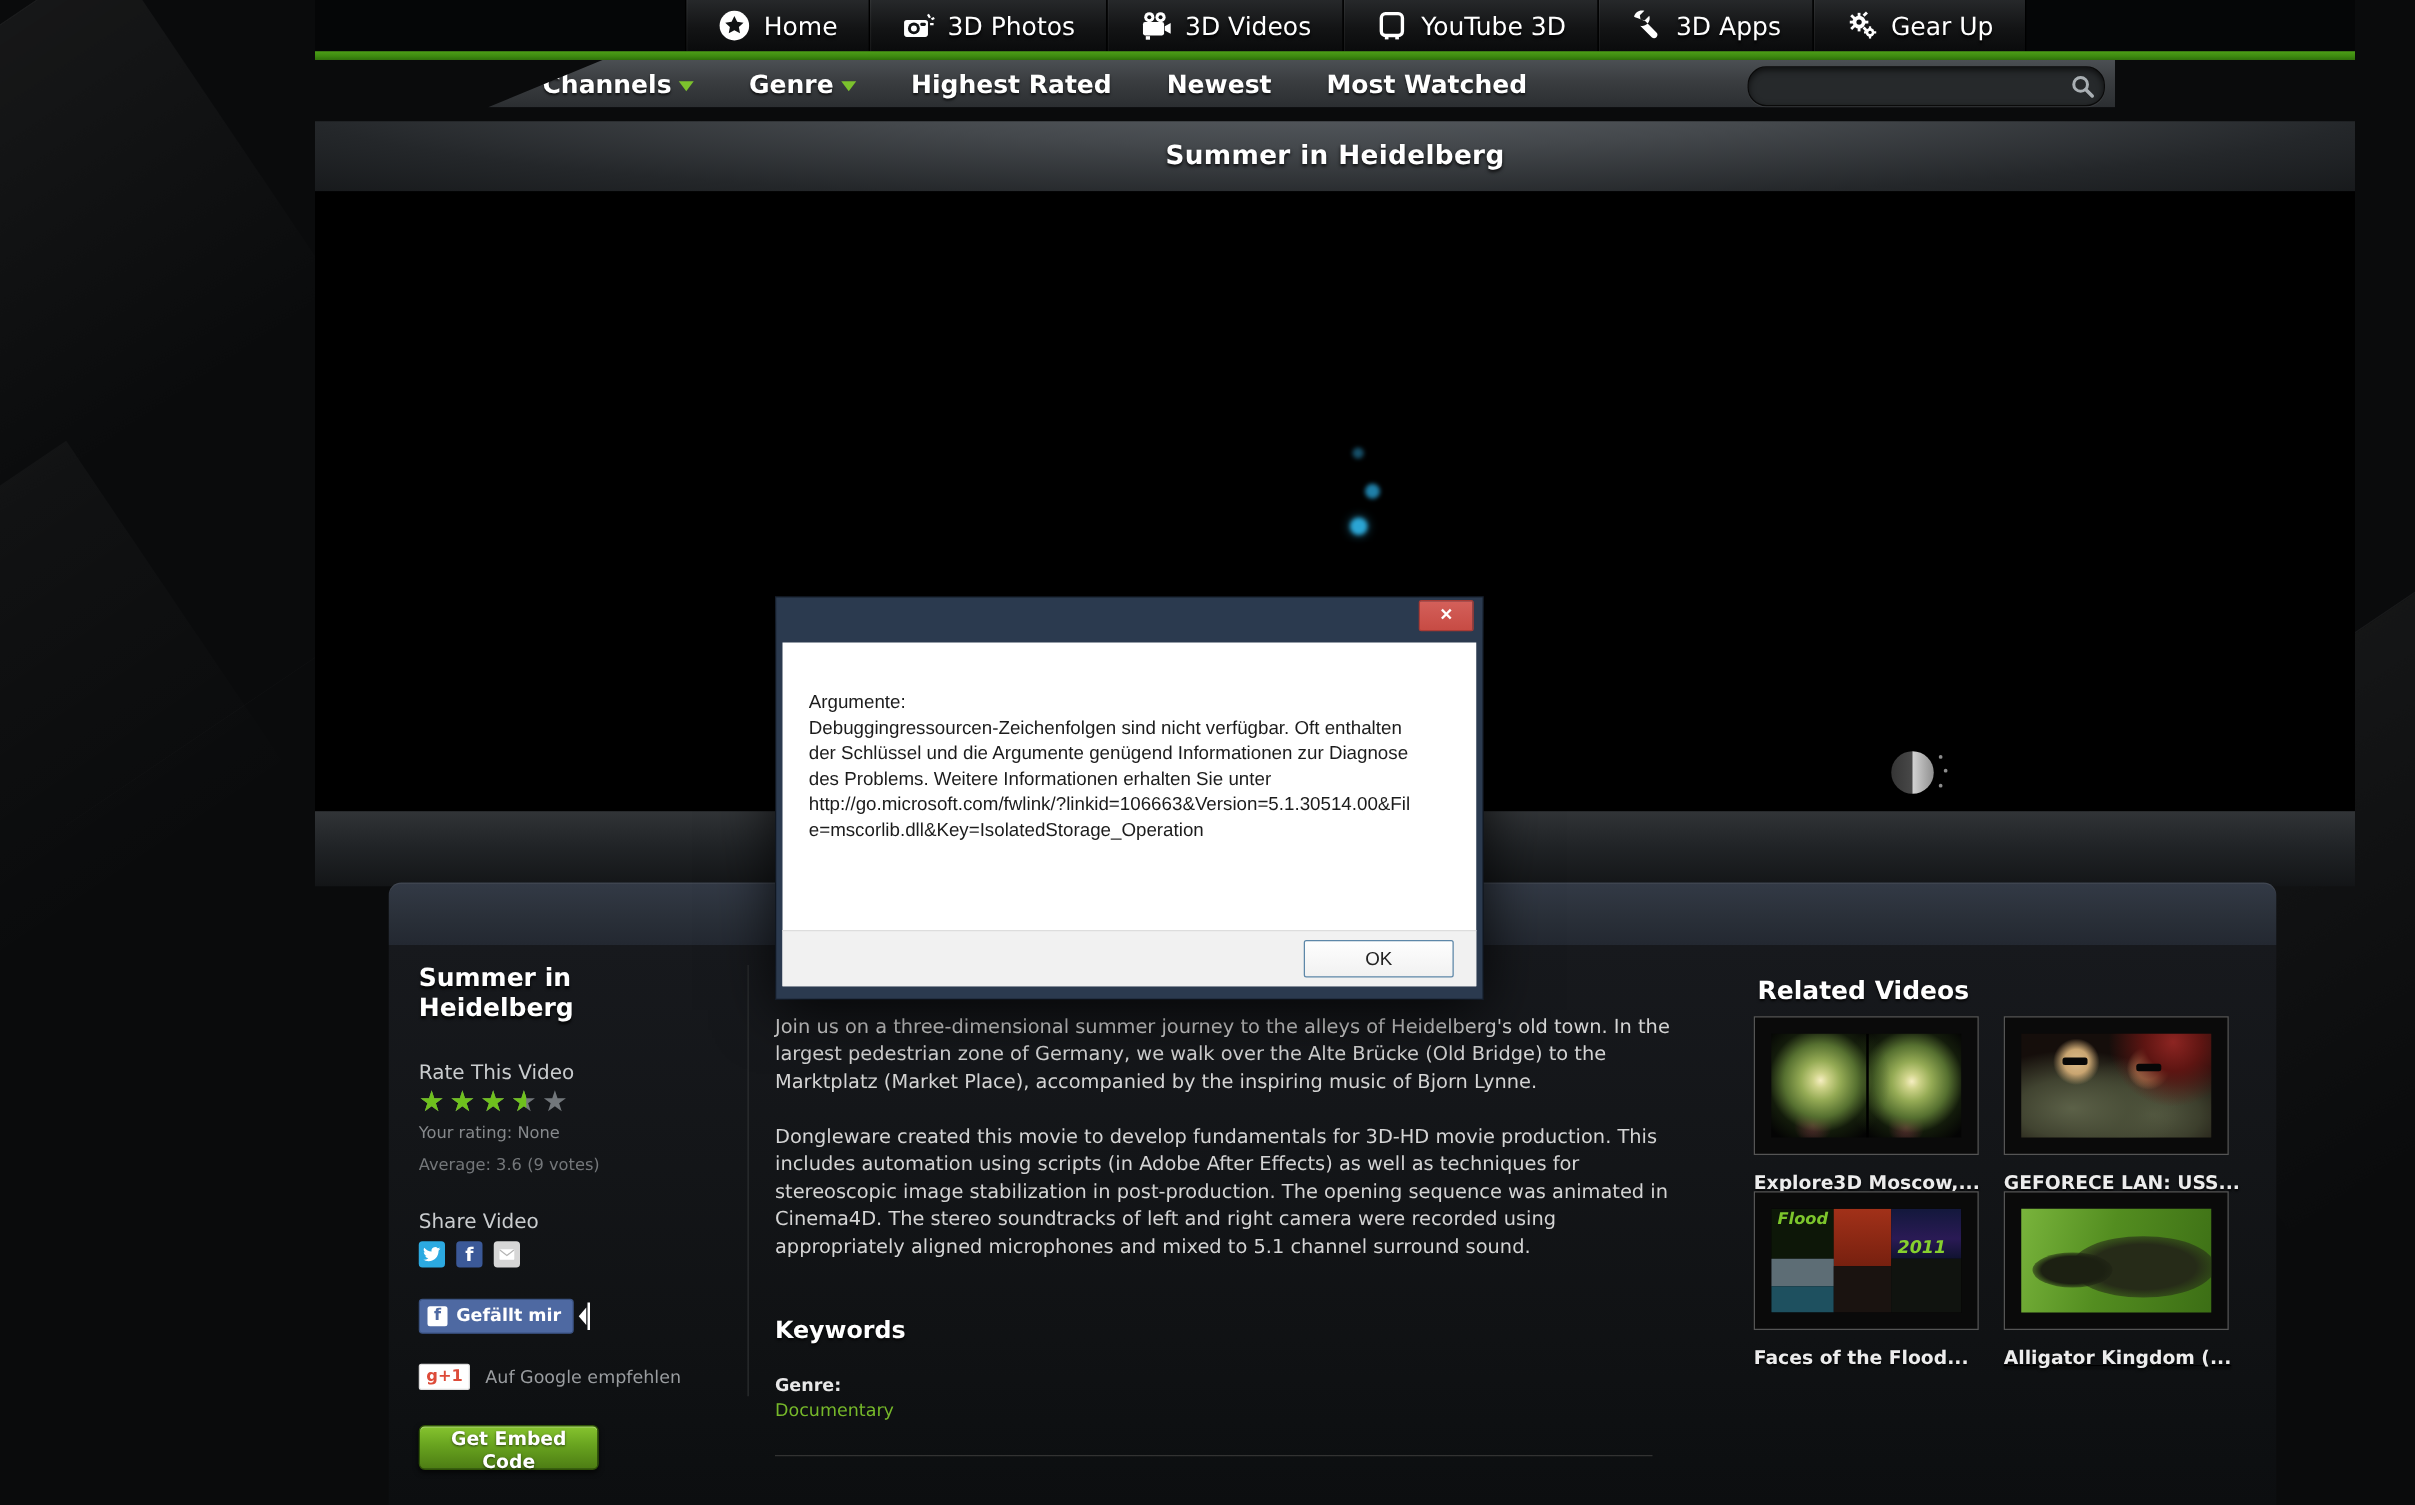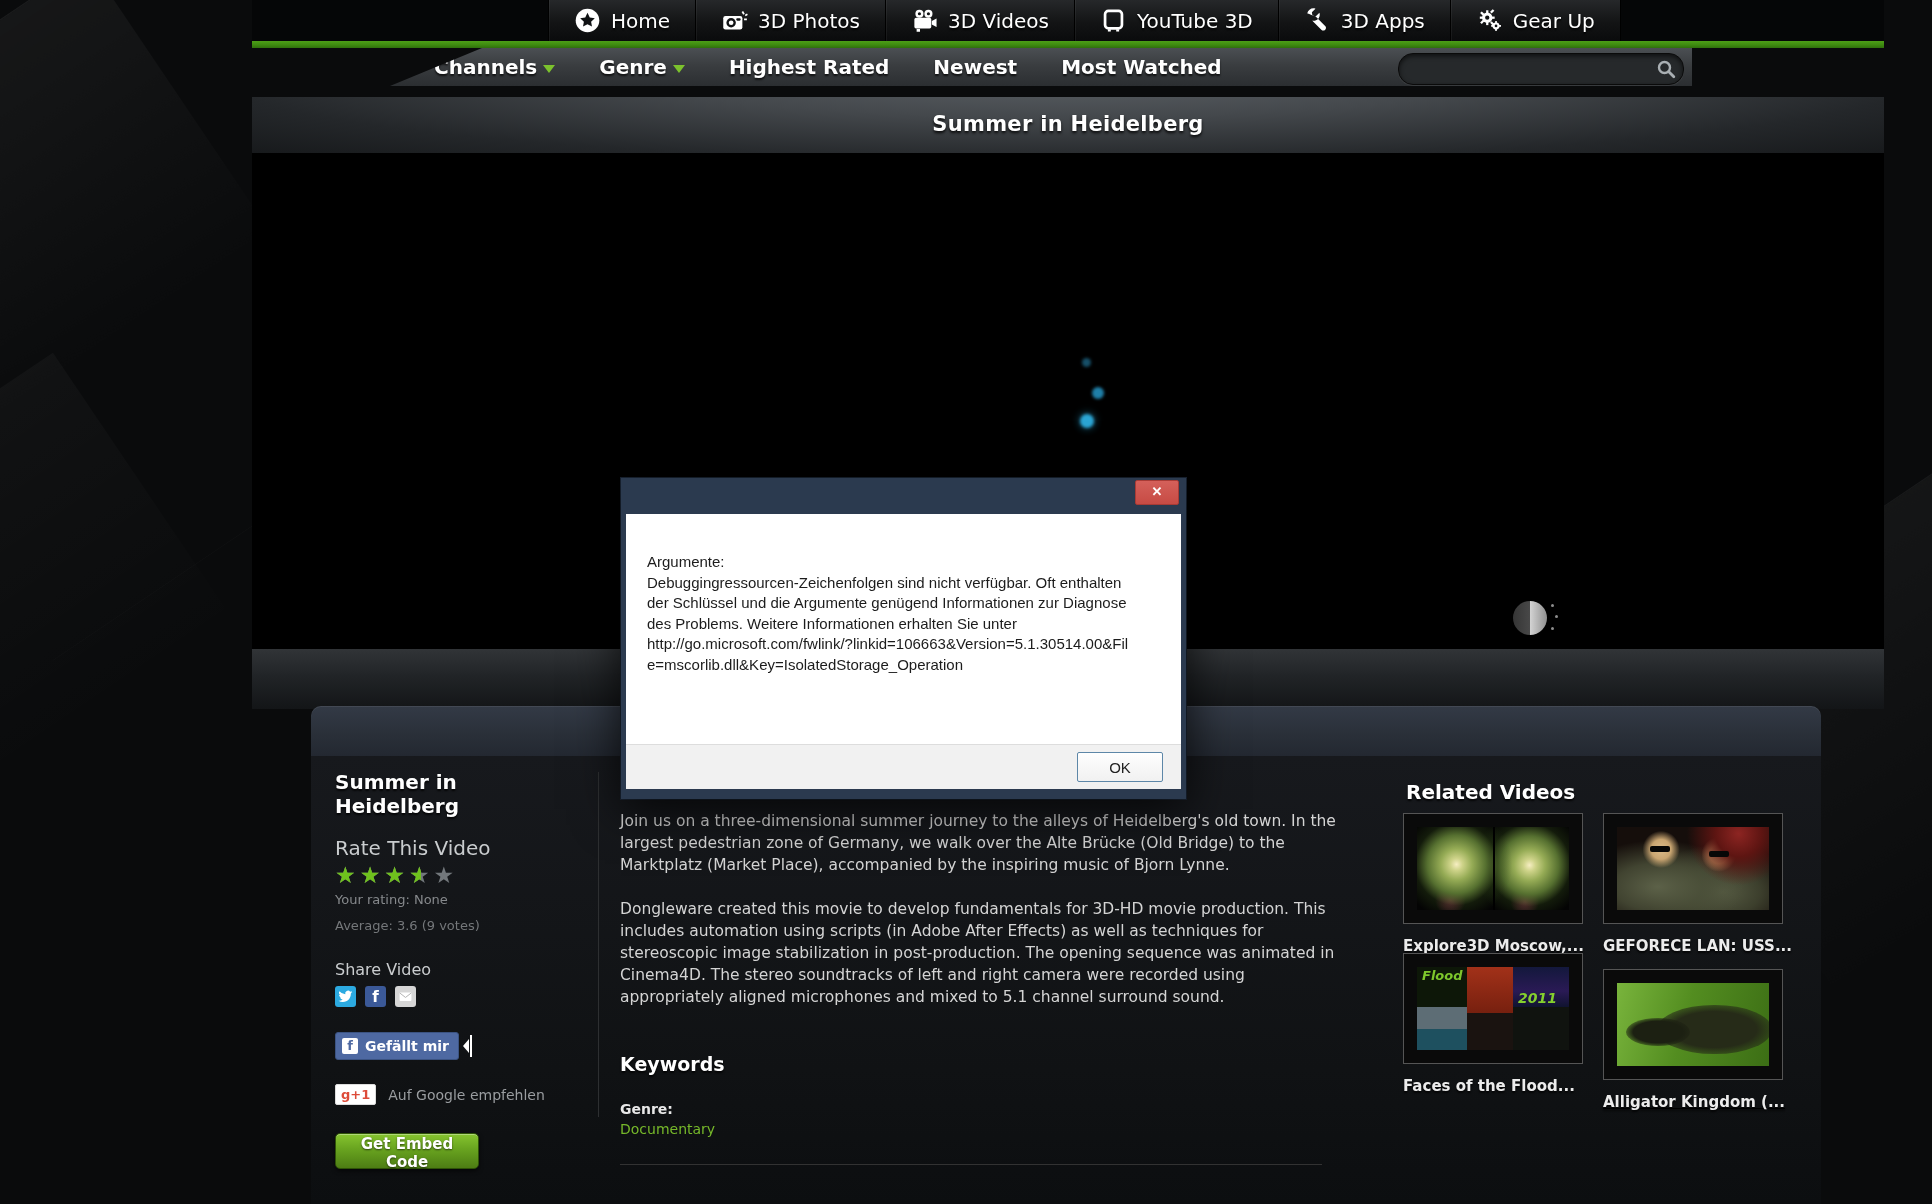--- a/index.html
+++ b/index.html
@@ -67,21 +67,21 @@
   
   .panel-header{position:absolute;left:311px;top:706px;width:1510px;height:50px;border-radius:10px 10px 0 0;
         background:linear-gradient(180deg,#333a46 0%,#2a3039 55%,#232831 100%);
         box-shadow:inset 0 1px 0 rgba(255,255,255,.08);}
   .content-bg{position:absolute;left:311px;top:756px;width:1510px;height:448px;
         background:linear-gradient(180deg,#17191d 0%,#101214 70%,#0c0e10 100%);}
   .vdivider{position:absolute;left:598px;top:772px;width:1px;height:345px;background:#2d2f31;}
   
   .leftcol{position:absolute;left:335px;top:770px;width:250px;}
   .video-title{margin:0;color:#fff;font-size:20px;font-weight:bold;text-shadow:0 2px 2px rgba(0,0,0,.8);}
-  .rate-label{margin-top:18px;color:#c9ccce;font-size:20px;}
+  .rate-label{margin-top:30px;color:#c9ccce;font-size:16px;}
   .stars{margin-top:4px;cursor:pointer;}
   .star{position:relative;display:inline-block;font-size:23px;line-height:1;color:#72777b;margin-right:4px;}
   .star .fill{position:absolute;left:0;top:0;width:0;overflow:hidden;color:#6fc11d;white-space:nowrap;}
   .your-rating{margin-top:5px;color:#86898c;font-size:13px;}
   .avg-rating{margin-top:11px;color:#74777a;font-size:13px;}
   .share-label{margin-top:27px;color:#c9ccce;font-size:16px;}
   .share-row{margin-top:7px;display:flex;gap:9px;}
   .share-ic{width:21px;height:21px;border-radius:3px;display:inline-flex;align-items:center;justify-content:center;cursor:pointer;}
   .ic-twitter{background:#2caae1;} .ic-fb{background:#3b5998;color:#fff;font-weight:bold;font-size:15px;}
   .ic-mail{background:#d6d6d6;}
@@ -108,21 +108,21 @@
   .midcol{position:absolute;left:620px;top:810px;width:727px;}
   .desc{margin:0 0 22px 0;color:#d4d4d4;font-size:15.5px;line-height:1.42;}
   .kw-heading{margin:45px 0 0 0;color:#fff;font-size:19px;font-weight:bold;text-shadow:0 2px 2px rgba(0,0,0,.8);}
   .genre-label{margin-top:26px;color:#e8e8e8;font-size:14px;font-weight:bold;}
   .genre-link{margin-top:4px;color:#76b82a;font-size:14px;cursor:pointer;display:inline-block;}
   .mid-divider{position:absolute;left:620px;top:1164px;width:702px;height:1px;background:#323232;}
   
   .rightcol{position:absolute;left:1390px;top:764px;width:470px;}
   .rel-heading{margin:16px;color:#fff;font-size:20px;font-weight:bold;text-shadow:0 2px 2px rgba(0,0,0,.8);}
   .rel-item{position:absolute;width:162px;cursor:pointer;}
-  .ri0{left:13px;top:49px;} .ri1{left:213px;top:49px;} .ri2{left:13px;top:189px;} .ri3{left:213px;top:205px;text-decoration:underline;}
+  .ri0{left:13px;top:49px;} .ri1{left:213px;top:49px;} .ri2{left:13px;top:189px;} .ri3{left:213px;top:189px;text-decoration:underline;}
   .thumb{width:152px;height:83px;padding:13px;background:#0a0a0a;border:1px solid #555;}
   .timg{position:relative;width:100%;height:100%;overflow:hidden;}
   .timg-fire{background:
       radial-gradient(circle at 26% 45%,#f6eec2 0%,#ced389 5%,#95ab55 13%,#567030 24%,rgba(42,62,22,.4) 34%,transparent 46%),
       radial-gradient(circle at 74% 46%,#f6eec2 0%,#ced389 5%,#95ab55 13%,#567030 24%,rgba(42,62,22,.4) 34%,transparent 46%),
       radial-gradient(circle at 22% 88%,rgba(205,62,112,.55) 0%,transparent 11%),
       radial-gradient(circle at 71% 90%,rgba(205,62,112,.55) 0%,transparent 11%),
       #040404;}
   .timg-fire::before{content:"";position:absolute;left:50%;top:0;width:2px;height:100%;background:#000;}
   .timg-lan{background:
@@ -156,21 +156,21 @@
   .dialog{position:absolute;left:621px;top:478px;width:565px;height:321px;background:#2b3a4f;z-index:50;
       box-shadow:0 10px 45px rgba(0,0,0,.8),0 0 0 1px #1b2636;}
   .dlg-close{position:absolute;top:2px;right:7px;width:42px;height:23px;background:linear-gradient(180deg,#d4605a,#c74b44);
       border:1px solid #a83b35;border-radius:2px;color:#fff;font-size:13px;font-weight:bold;line-height:22px;
       text-align:center;cursor:pointer;font-family:"Liberation Sans",sans-serif;}
   .dlg-body{position:absolute;left:5px;right:5px;top:36px;bottom:10px;background:#fff;}
   .dlg-text{padding:38px 18px 0 21px;}
   .dlg-line{font-family:"Liberation Sans",sans-serif;font-size:15px;line-height:20.5px;color:#1c1c1c;
       white-space:nowrap;overflow:hidden;}
   .dlg-footer{position:absolute;left:0;right:0;bottom:0;height:44px;background:#f1f1f1;border-top:1px solid #dddddd;}
-  .dlg-ok{position:absolute;right:18px;top:7px;width:86px;height:30px;background:linear-gradient(180deg,#fefefe,#f1f1f1);
+  .dlg-ok{position:absolute;right:18px;top:7px;width:120px;height:30px;background:linear-gradient(180deg,#fefefe,#f1f1f1);
       border:1px solid #5d87a8;border-radius:2px;color:#222;font-size:15px;cursor:pointer;
       font-family:"Liberation Sans",sans-serif;}
 </style>
 </head>
 <body>
 
 <div class="page">
 
   <div class="deco deco-l1"></div>
   <div class="deco deco-l2"></div>

